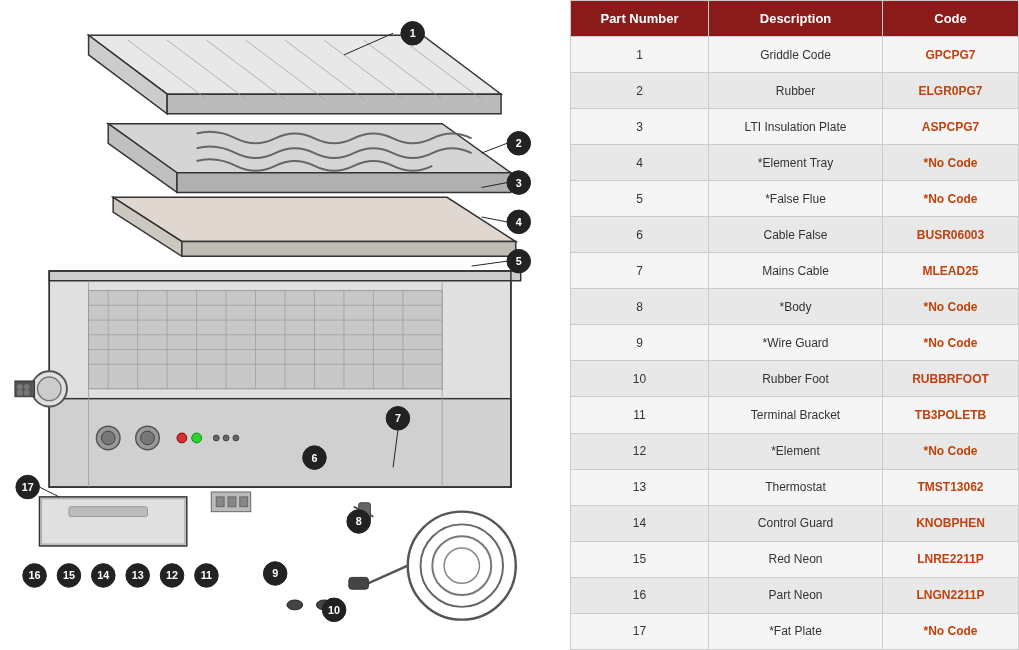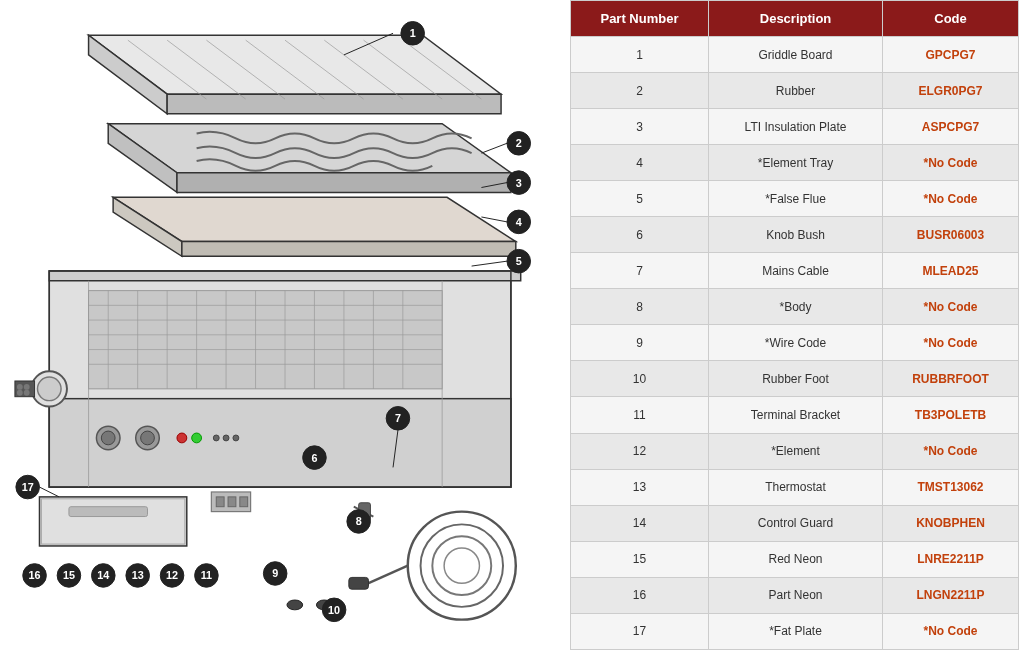--- a/index.html
+++ b/index.html
@@ -258,21 +258,21 @@
     <thead>
       <tr>
         <th>Part Number</th>
         <th>Description</th>
         <th>Code</th>
       </tr>
     </thead>
     <tbody id="table-body">
     <tr>
           <td>1</td>
-          <td>Griddle Board</td>
+          <td>Griddle Code</td>
           <td>GPCPG7</td>
         </tr>
         <tr>
           <td>2</td>
           <td>Rubber</td>
           <td>ELGR0PG7</td>
         </tr>
         <tr>
           <td>3</td>
           <td>LTI Insulation Plate</td>
@@ -283,36 +283,36 @@
           <td>*Element Tray</td>
           <td>*No Code</td>
         </tr>
         <tr>
           <td>5</td>
           <td>*False Flue</td>
           <td>*No Code</td>
         </tr>
         <tr>
           <td>6</td>
-          <td>Knob Bush</td>
+          <td>Cable False</td>
           <td>BUSR06003</td>
         </tr>
         <tr>
           <td>7</td>
           <td>Mains Cable</td>
           <td>MLEAD25</td>
         </tr>
         <tr>
           <td>8</td>
           <td>*Body</td>
           <td>*No Code</td>
         </tr>
         <tr>
           <td>9</td>
-          <td>*Wire Code</td>
+          <td>*Wire Guard</td>
           <td>*No Code</td>
         </tr>
         <tr>
           <td>10</td>
           <td>Rubber Foot</td>
           <td>RUBBRFOOT</td>
         </tr>
         <tr>
           <td>11</td>
           <td>Terminal Bracket</td>

